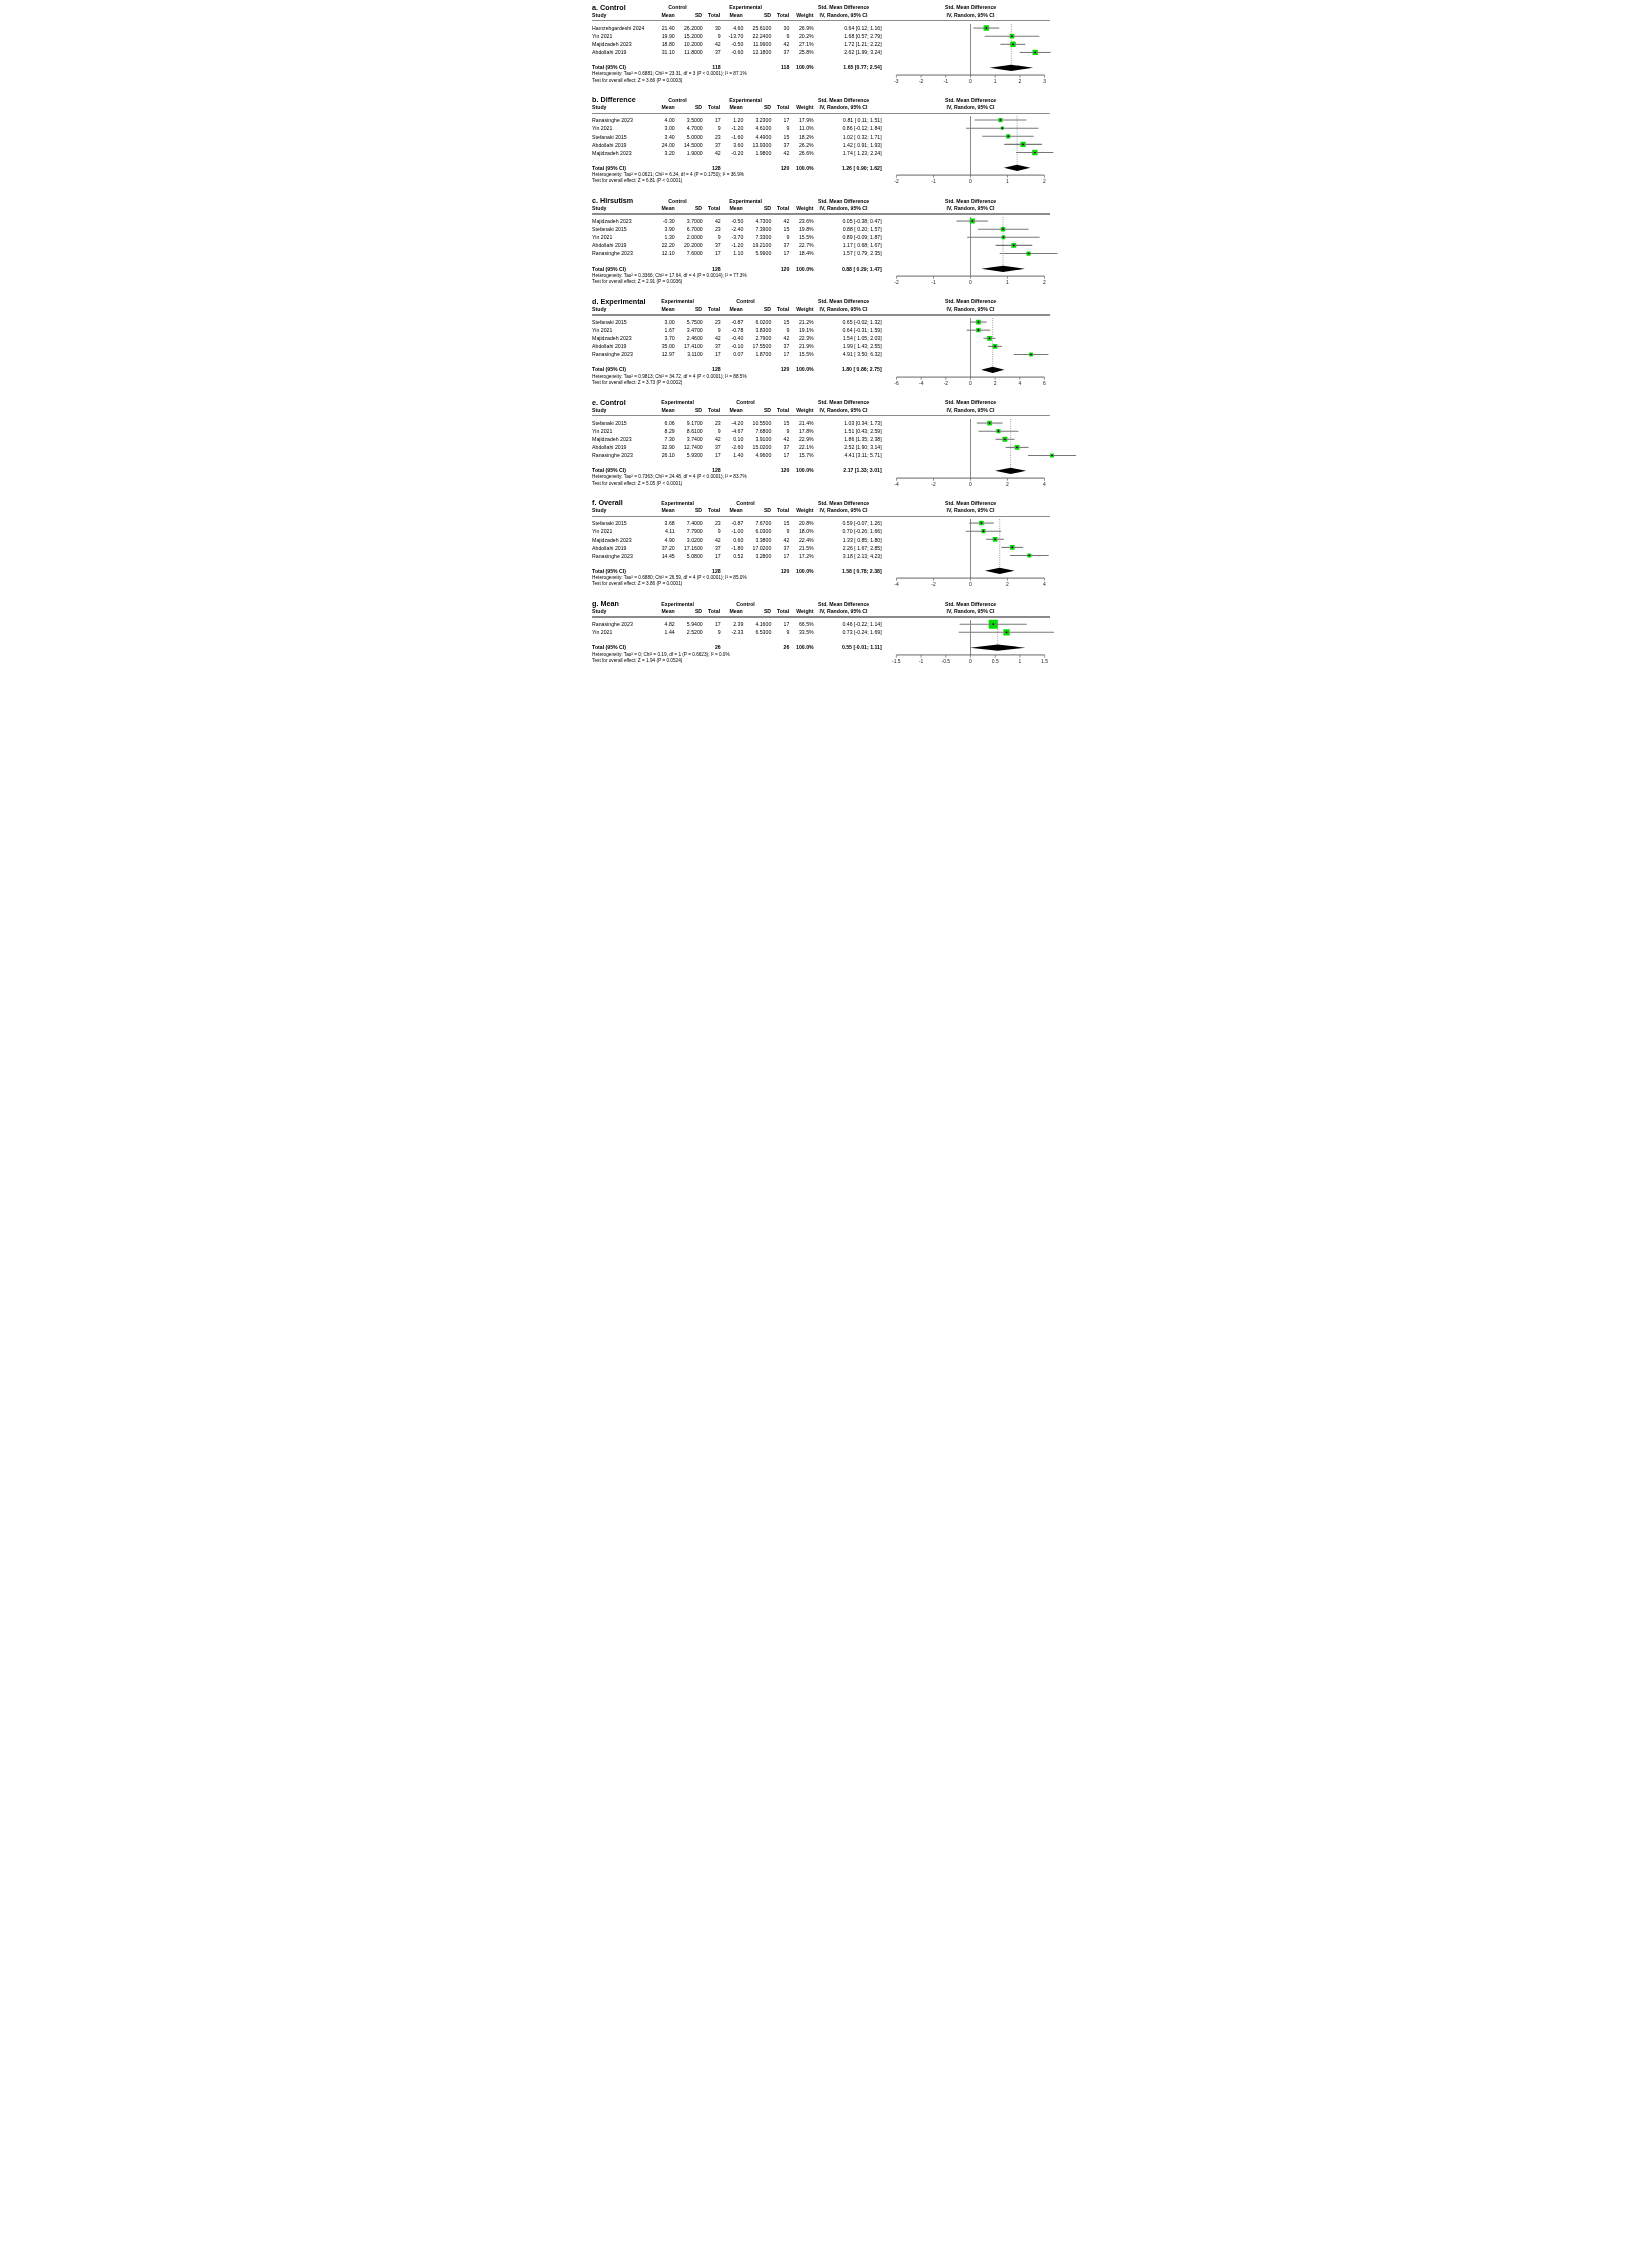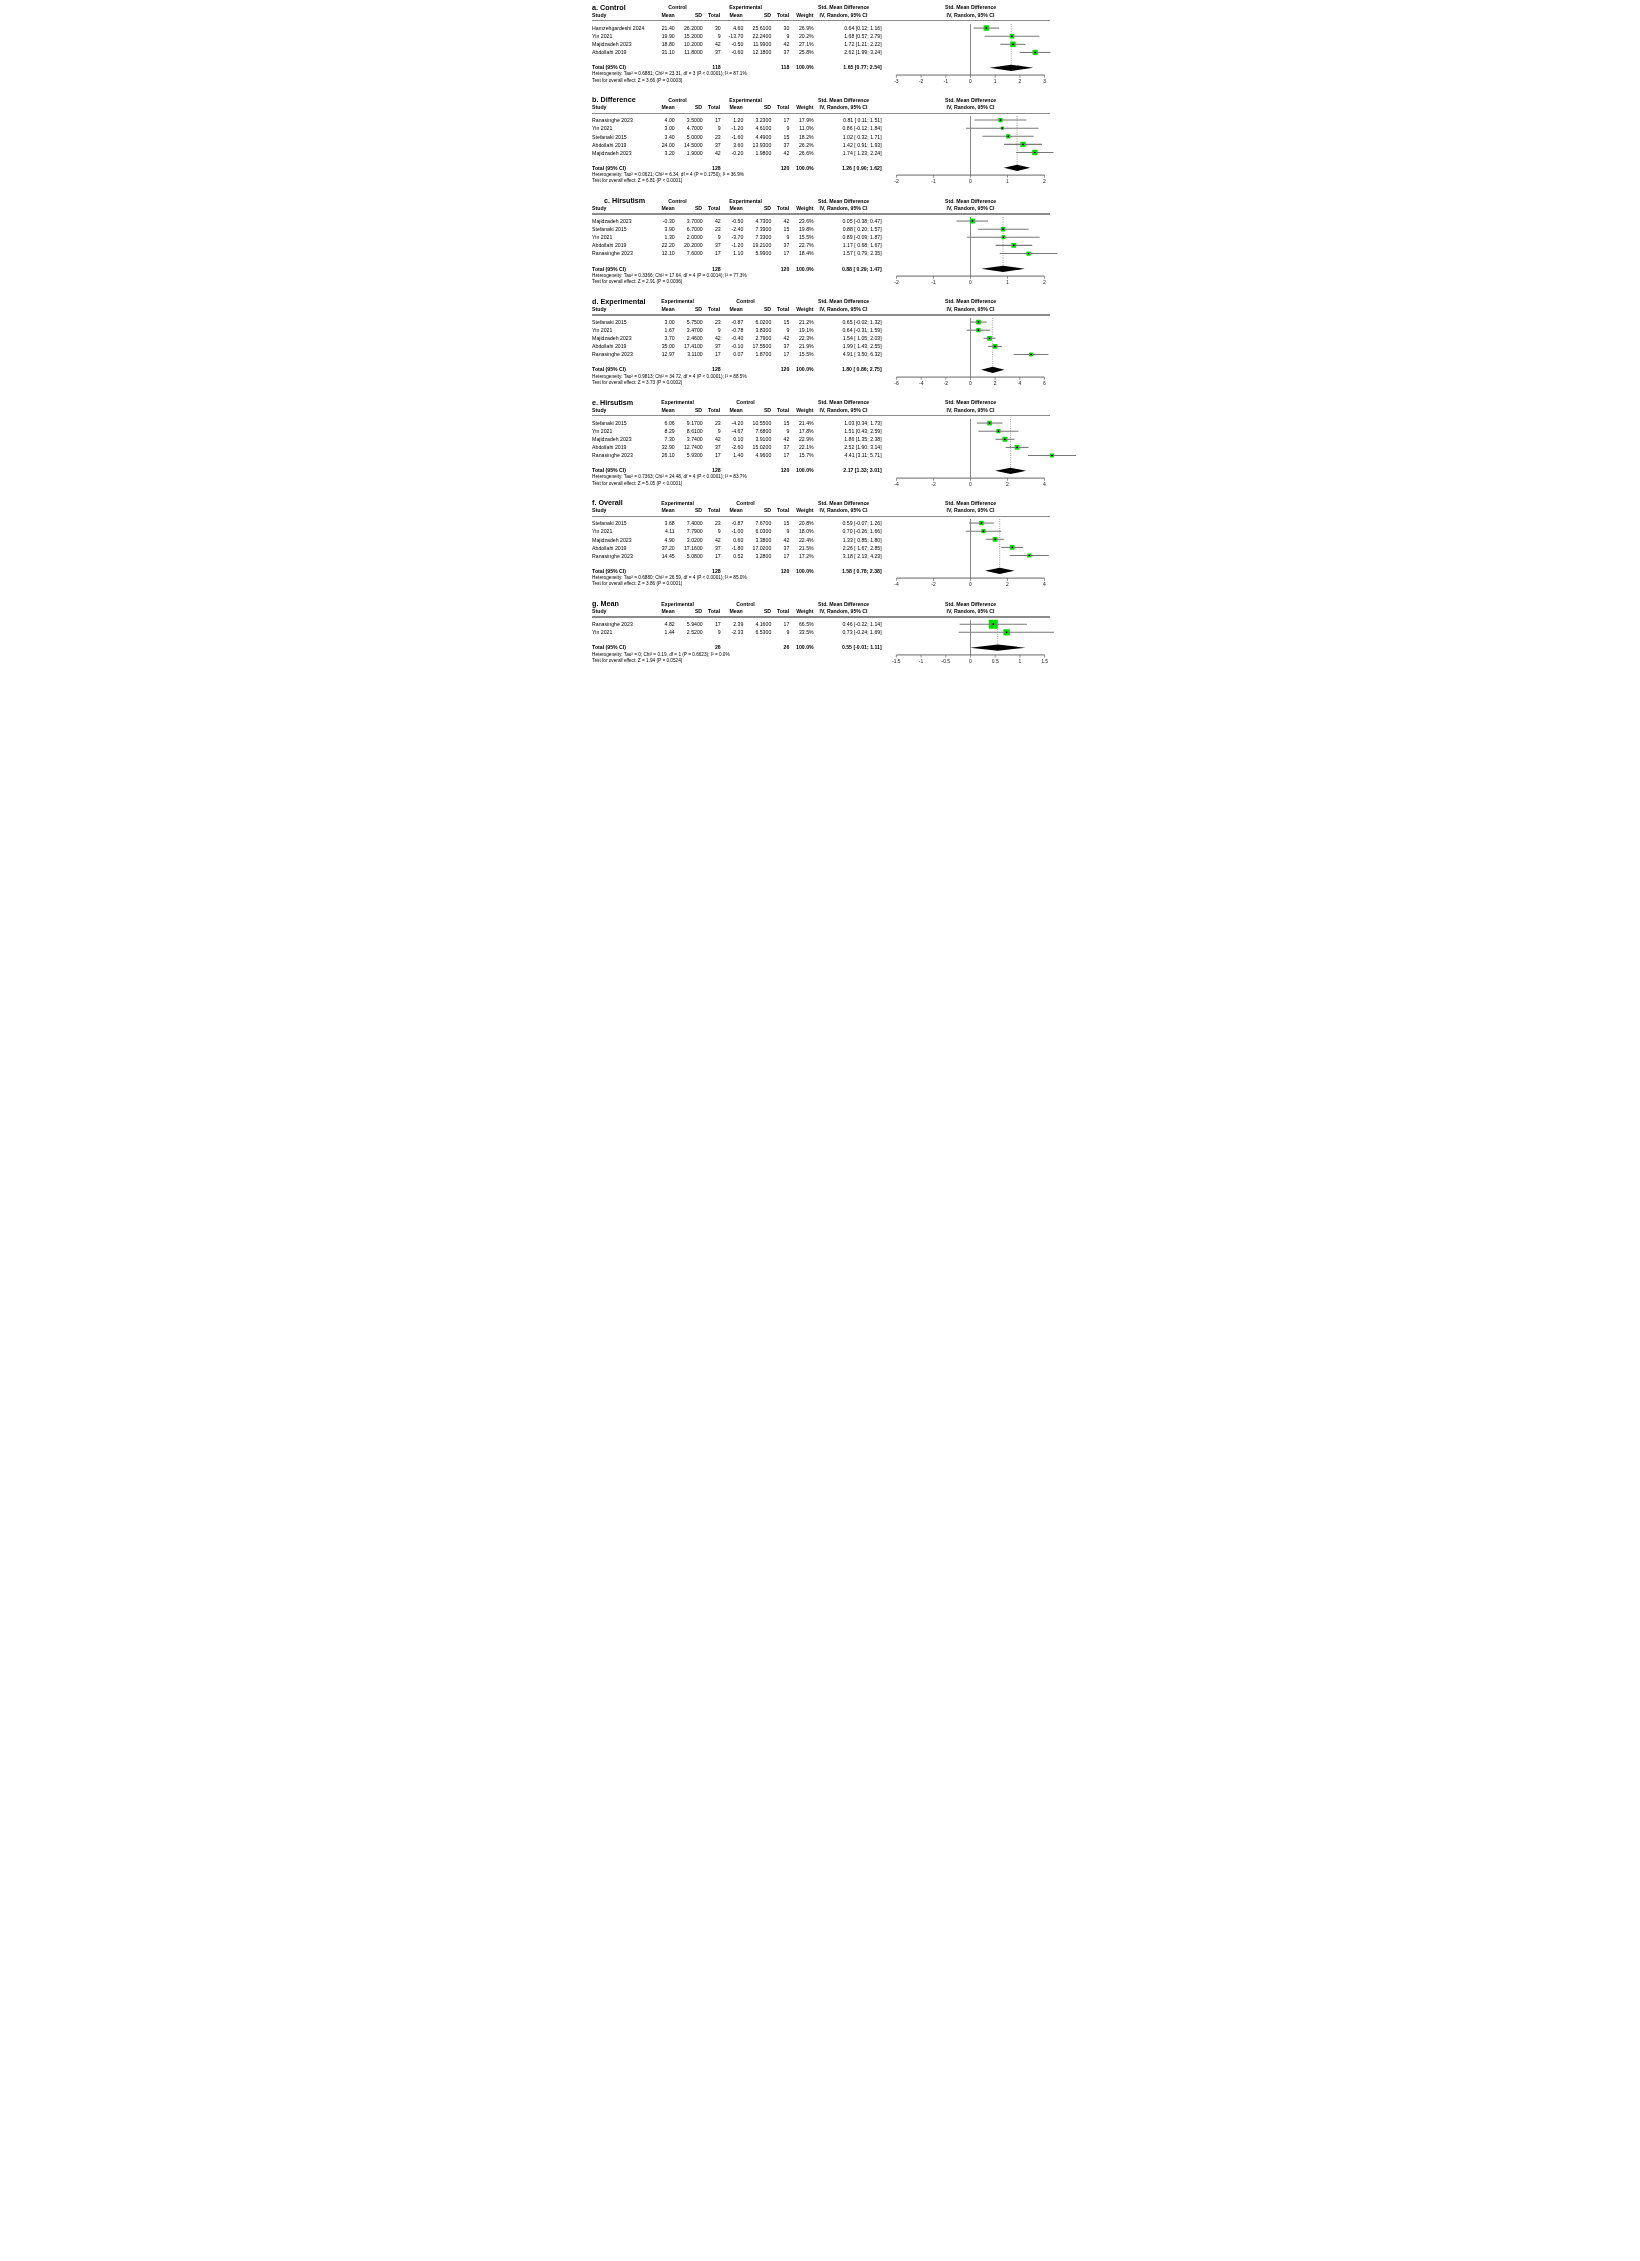--- a/index.html
+++ b/index.html
@@ -154,21 +154,21 @@
           <text x="178" y="149" text-anchor="middle" font-size="11" fill="#222" font-family="Liberation Sans, sans-serif">0</text>
           <line x1="260" y1="131" x2="260" y2="137" stroke="#555555" stroke-width="1.4"></line>
           <text x="260" y="149" text-anchor="middle" font-size="11" fill="#222" font-family="Liberation Sans, sans-serif">1</text>
           <line x1="342" y1="131" x2="342" y2="137" stroke="#555555" stroke-width="1.4"></line>
           <text x="342" y="149" text-anchor="middle" font-size="11" fill="#222" font-family="Liberation Sans, sans-serif">2</text>
         </svg>
       </div>
     </section>
     <section class="panel">
       <div class="hdr">
-        <span class="abs ttl" style="left: 12px; top: 0px;">c. Hirsutism</span>
+        <span class="abs ttl" style="left: 0px; top: 0px;">c. Hirsutism</span>
         <span class="abs ctr" style="left: 60px; top: 1.4px; width: 51px;">Control</span>
         <span class="abs ctr" style="left: 128px; top: 1.4px; width: 51px;">Experimental</span>
         <span class="abs ctr" style="left: 213px; top: 1.4px; width: 77px;">Std. Mean Difference</span>
         <span class="abs ctr" style="left: 298px; top: 1.4px; width: 161px;">Std. Mean Difference</span>
         <span class="abs " style="left: 0px; top: 9px;">Study</span>
         <span class="abs rgt" style="left: 60px; top: 9px; width: 22.6px;">Mean</span>
         <span class="abs rgt" style="left: 82px; top: 9px; width: 28px;">SD</span>
         <span class="abs rgt" style="left: 110px; top: 9px; width: 18px;">Total</span>
         <span class="abs rgt" style="left: 128px; top: 9px; width: 22.6px;">Mean</span>
         <span class="abs rgt" style="left: 151px; top: 9px; width: 28px;">SD</span>
@@ -286,21 +286,21 @@
           <text x="232.66666666666666" y="149" text-anchor="middle" font-size="11" fill="#222" font-family="Liberation Sans, sans-serif">2</text>
           <line x1="287.33333333333337" y1="131" x2="287.33333333333337" y2="137" stroke="#555555" stroke-width="1.4"></line>
           <text x="287.33333333333337" y="149" text-anchor="middle" font-size="11" fill="#222" font-family="Liberation Sans, sans-serif">4</text>
           <line x1="342" y1="131" x2="342" y2="137" stroke="#555555" stroke-width="1.4"></line>
           <text x="342" y="149" text-anchor="middle" font-size="11" fill="#222" font-family="Liberation Sans, sans-serif">6</text>
         </svg>
       </div>
     </section>
     <section class="panel">
       <div class="hdr">
-        <span class="abs ttl" style="left: 0px; top: 0px;">e. Hirsutism</span>
+        <span class="abs ttl" style="left: 0px; top: 0px;">e. Control</span>
         <span class="abs ctr" style="left: 60px; top: 1.4px; width: 51px;">Experimental</span>
         <span class="abs ctr" style="left: 128px; top: 1.4px; width: 51px;">Control</span>
         <span class="abs ctr" style="left: 213px; top: 1.4px; width: 77px;">Std. Mean Difference</span>
         <span class="abs ctr" style="left: 298px; top: 1.4px; width: 161px;">Std. Mean Difference</span>
         <span class="abs " style="left: 0px; top: 9px;">Study</span>
         <span class="abs rgt" style="left: 60px; top: 9px; width: 22.6px;">Mean</span>
         <span class="abs rgt" style="left: 82px; top: 9px; width: 28px;">SD</span>
         <span class="abs rgt" style="left: 110px; top: 9px; width: 18px;">Total</span>
         <span class="abs rgt" style="left: 128px; top: 9px; width: 22.6px;">Mean</span>
         <span class="abs rgt" style="left: 151px; top: 9px; width: 28px;">SD</span>

